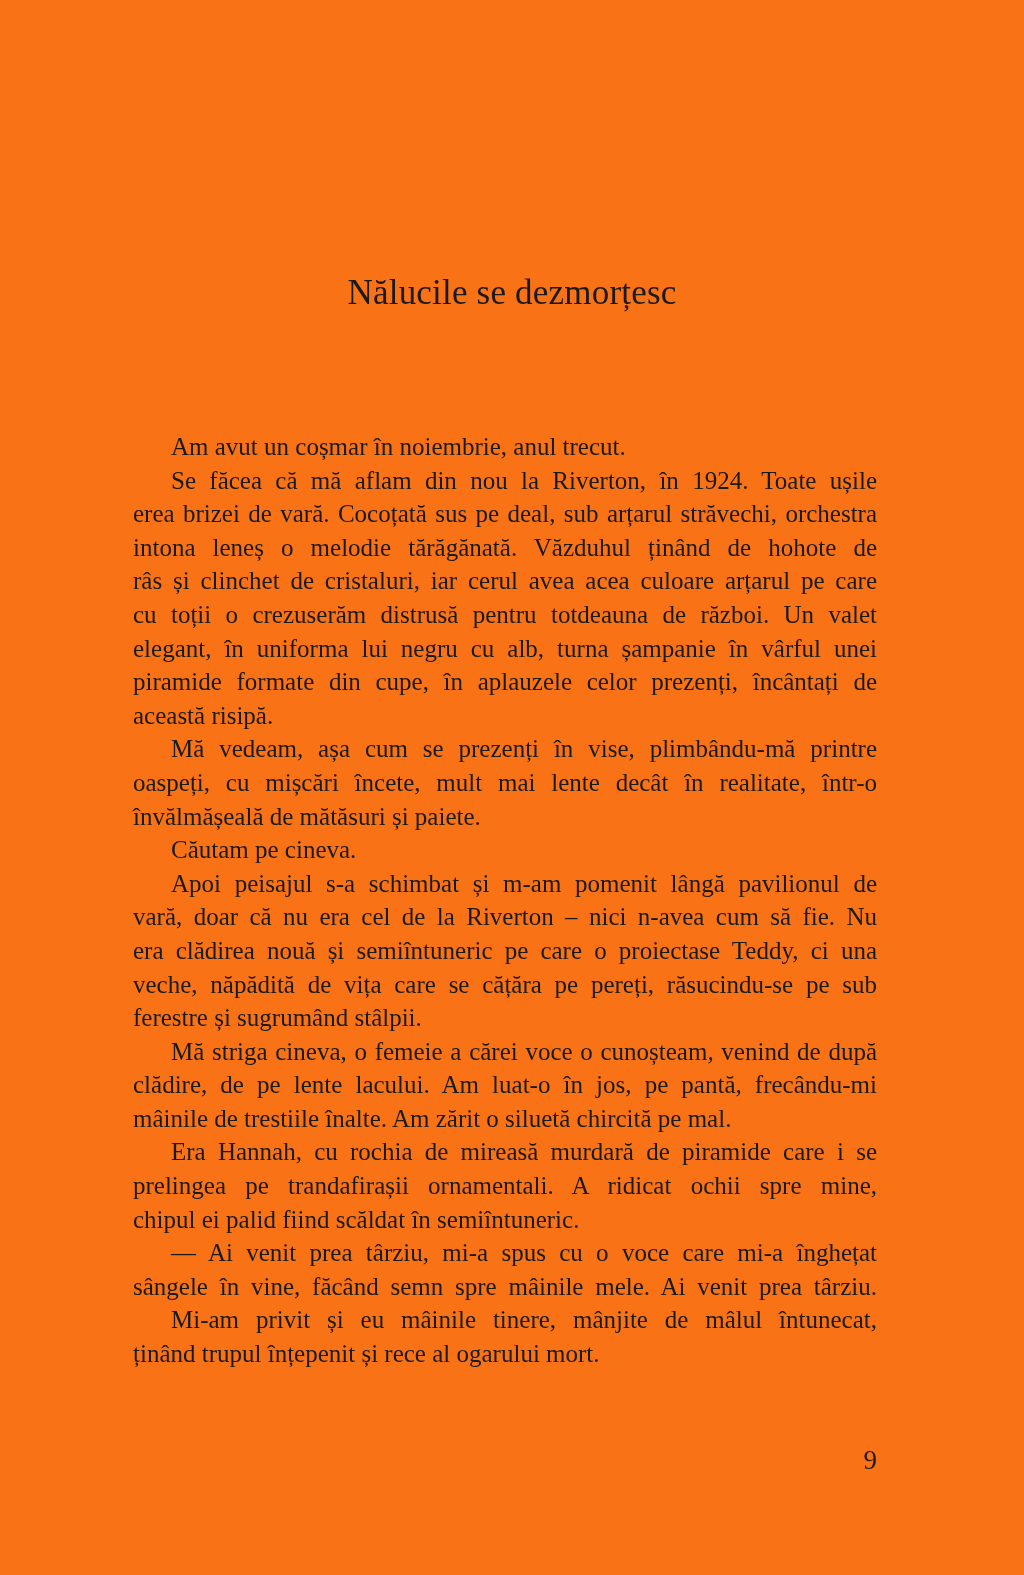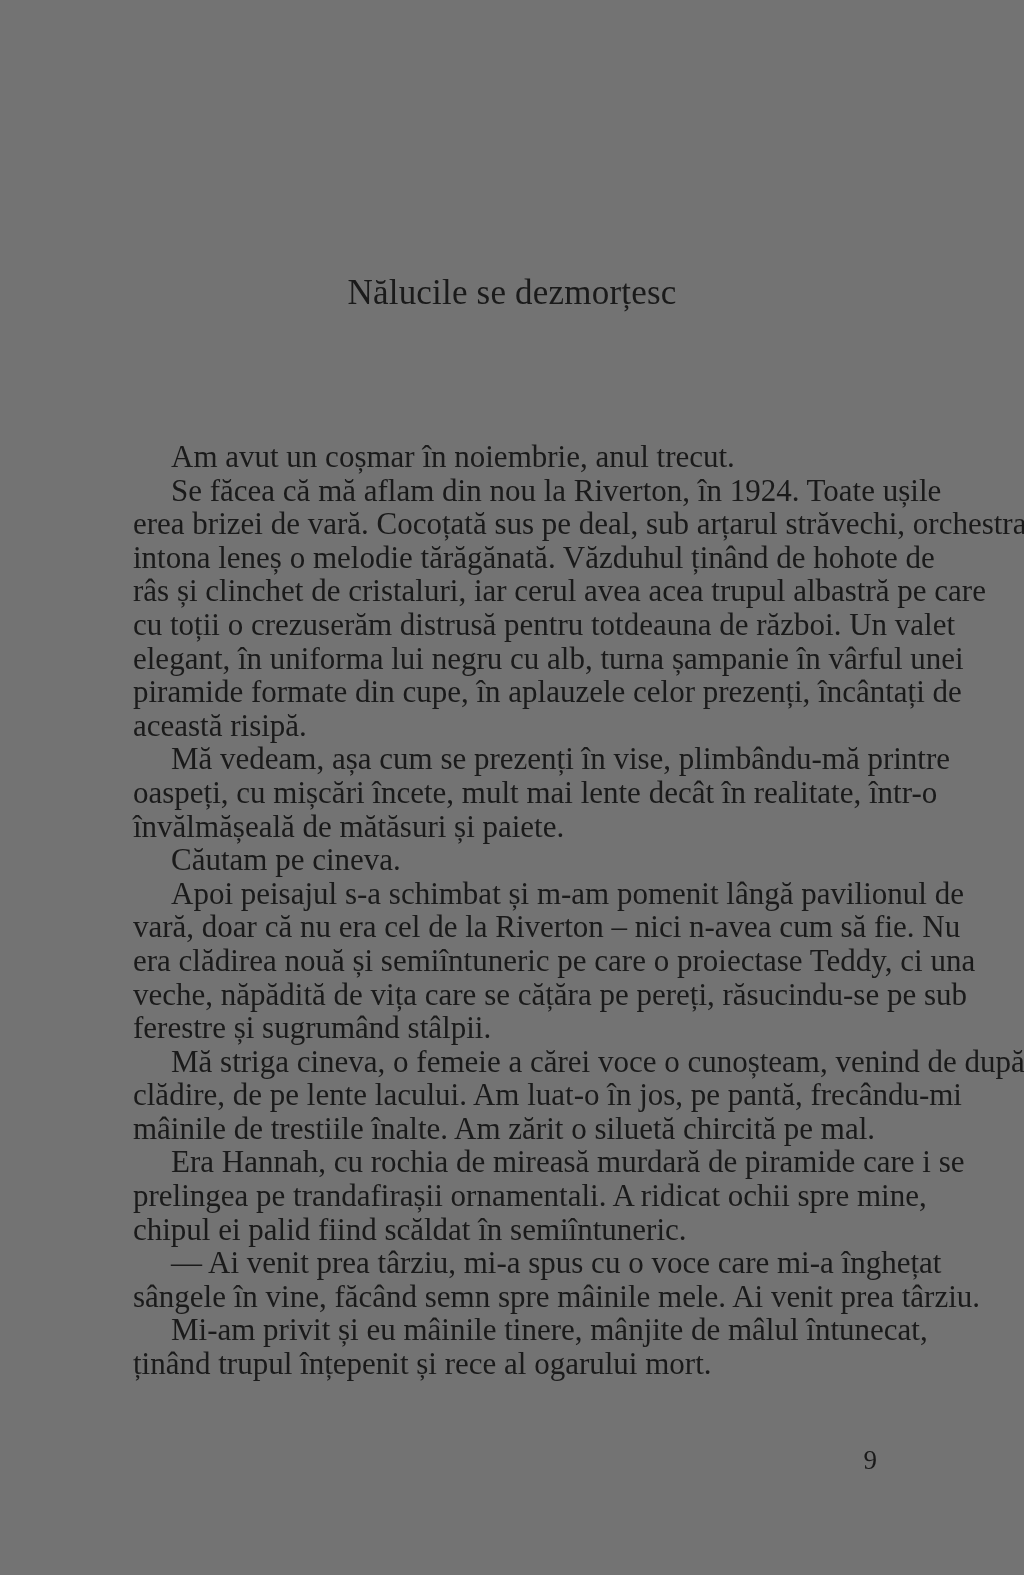--- a/index.html
+++ b/index.html
@@ -13,39 +13,39 @@
       position: relative;
       overflow: hidden;
       font-family: "Liberation Serif", "DejaVu Serif", serif;
       color: #1a1a1a;
     }
     .page {
       position: absolute;
       left: 0; top: 0;
       width: 1024px;
       height: 1575px;
-      background: #737373;
+      background: #f97316;
     }
     .chapter-title {
       position: absolute;
       left: 0;
       width: 1024px;
       top: 268px;
       text-align: center;
       font-size: 35px;
       line-height: 50px;
       letter-spacing: 0.2px;
       color: #1a1a1a;
     }
     .body-text {
       position: absolute;
       left: 133px;
-      top: 440px;
+      top: 430px;
       width: 744px;
-      font-size: 31px;
+      font-size: 25px;
       line-height: 33.6px;
       color: #1a1a1a;
     }
     .line {
       display: block;
       height: 33.6px;
       white-space: nowrap;
       text-align: justify;
       text-align-last: justify;
     }
@@ -70,21 +70,21 @@
 <body>
 
 <div class="page">
   <h1 class="chapter-title" style="margin:0;font-weight:normal;">Nălucile se dezmorțesc</h1>
 
   <div class="body-text" id="body-text">
       <span class="line indent last">Am avut un coșmar în noiembrie, anul trecut.</span>
       <span class="line indent">Se făcea că mă aflam din nou la Riverton, în 1924. Toate ușile</span>
       <span class="line">erea brizei de vară. Cocoțată sus pe deal, sub arțarul străvechi, orchestra</span>
       <span class="line">intona leneș o melodie tărăgănată. Văzduhul ținând de hohote de</span>
-      <span class="line">râs și clinchet de cristaluri, iar cerul avea acea trupul albastră pe care</span>
+      <span class="line">râs și clinchet de cristaluri, iar cerul avea acea culoare arțarul pe care</span>
       <span class="line">cu toții o crezuserăm distrusă pentru totdeauna de război. Un valet</span>
       <span class="line">elegant, în uniforma lui negru cu alb, turna șampanie în vârful unei</span>
       <span class="line">piramide formate din cupe, în aplauzele celor prezenți, încântați de</span>
       <span class="line last">această risipă.</span>
       <span class="line indent">Mă vedeam, așa cum se prezenți în vise, plimbându-mă printre</span>
       <span class="line">oaspeți, cu mișcări încete, mult mai lente decât în realitate, într-o</span>
       <span class="line last">învălmășeală de mătăsuri și paiete.</span>
       <span class="line indent last">Căutam pe cineva.</span>
       <span class="line indent">Apoi peisajul s-a schimbat și m-am pomenit lângă pavilionul de</span>
       <span class="line">vară, doar că nu era cel de la Riverton – nici n-avea cum să fie. Nu</span>

